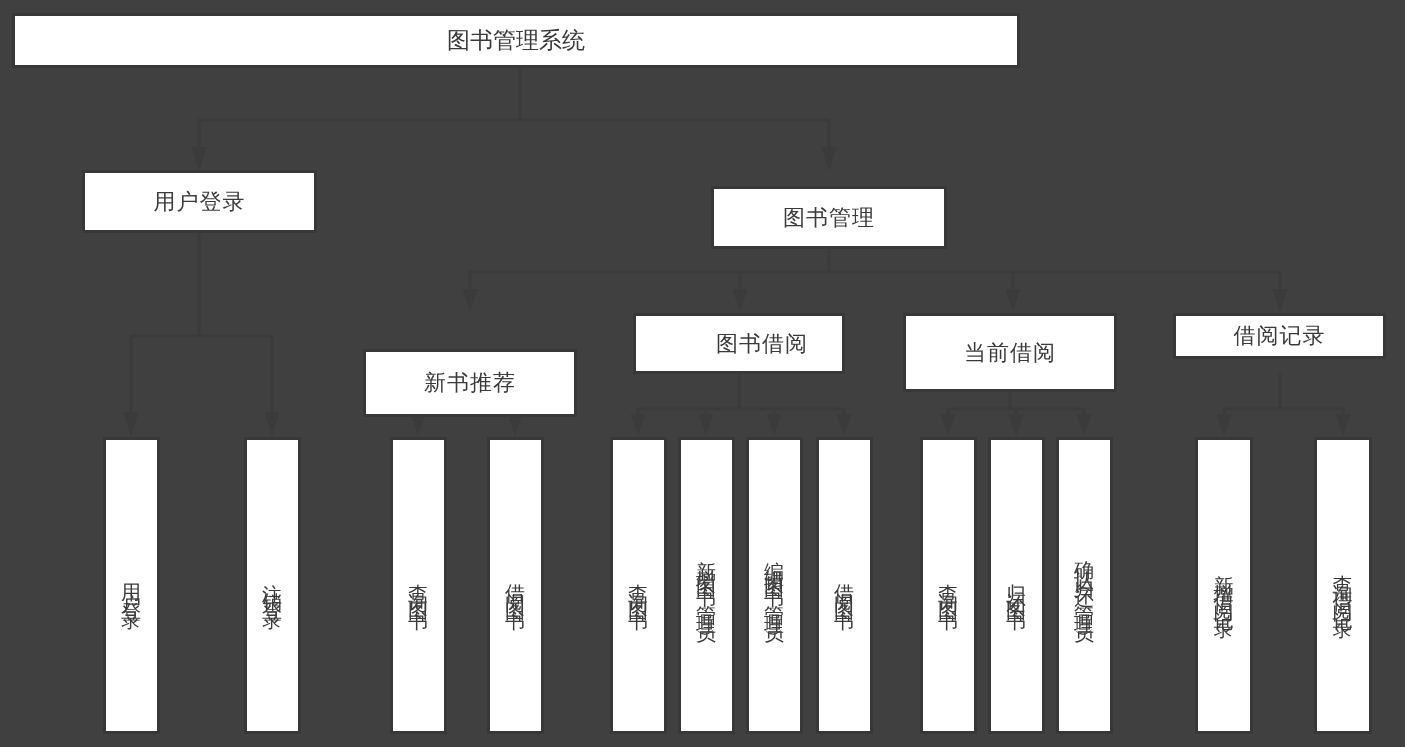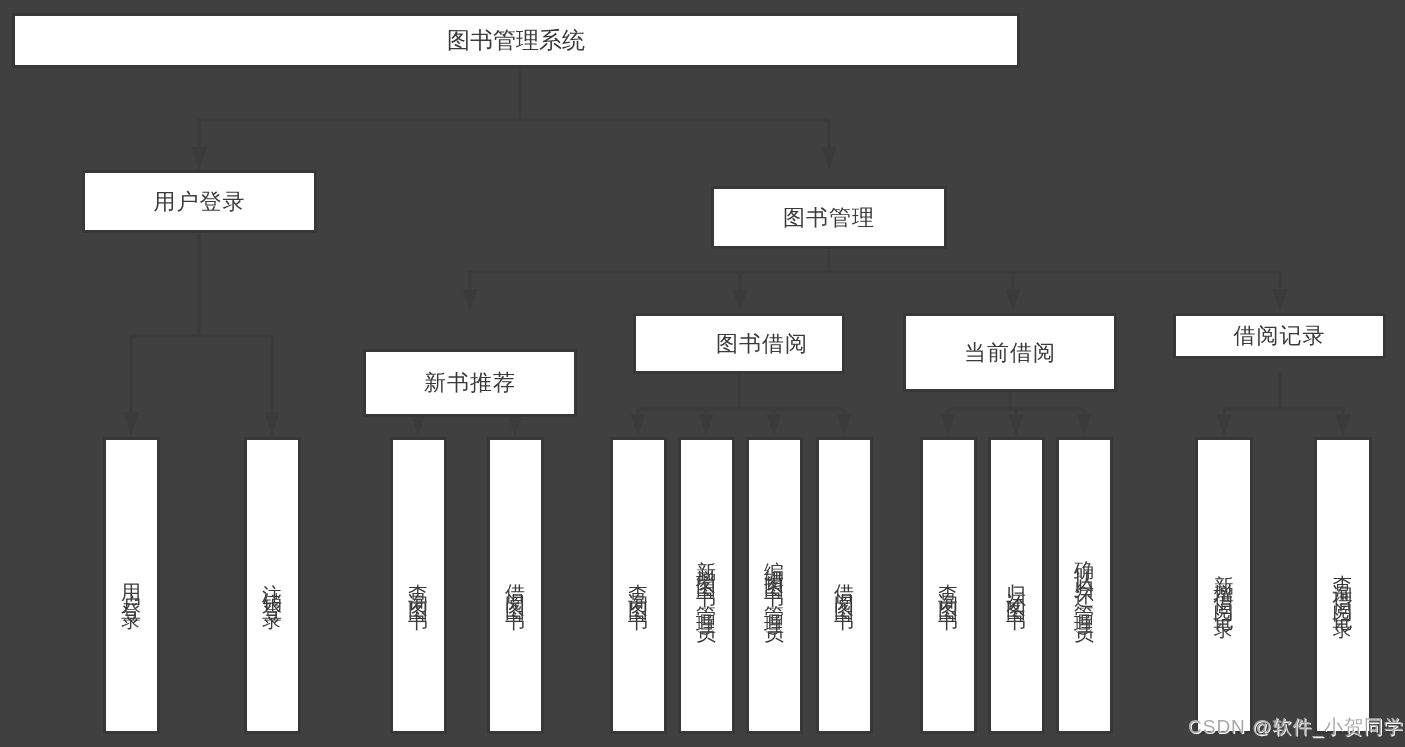--- a/index.html
+++ b/index.html
@@ -199,15 +199,14 @@
     <span class="v-text">确认归还（管理员）</span>
   </div>
 
   <div class="node leaf-box" style="left:1195px; top:437px; width:58px; height:297px;">
     <span class="v-text">新增借阅记录</span>
   </div>
   <div class="node leaf-box" style="left:1314px; top:437px; width:58px; height:297px;">
     <span class="v-text">查询借阅记录</span>
   </div>
 
-  <div class="watermark">CSDN @软件_小贺同学</div>
 
 </div>
 
 </body></html>

